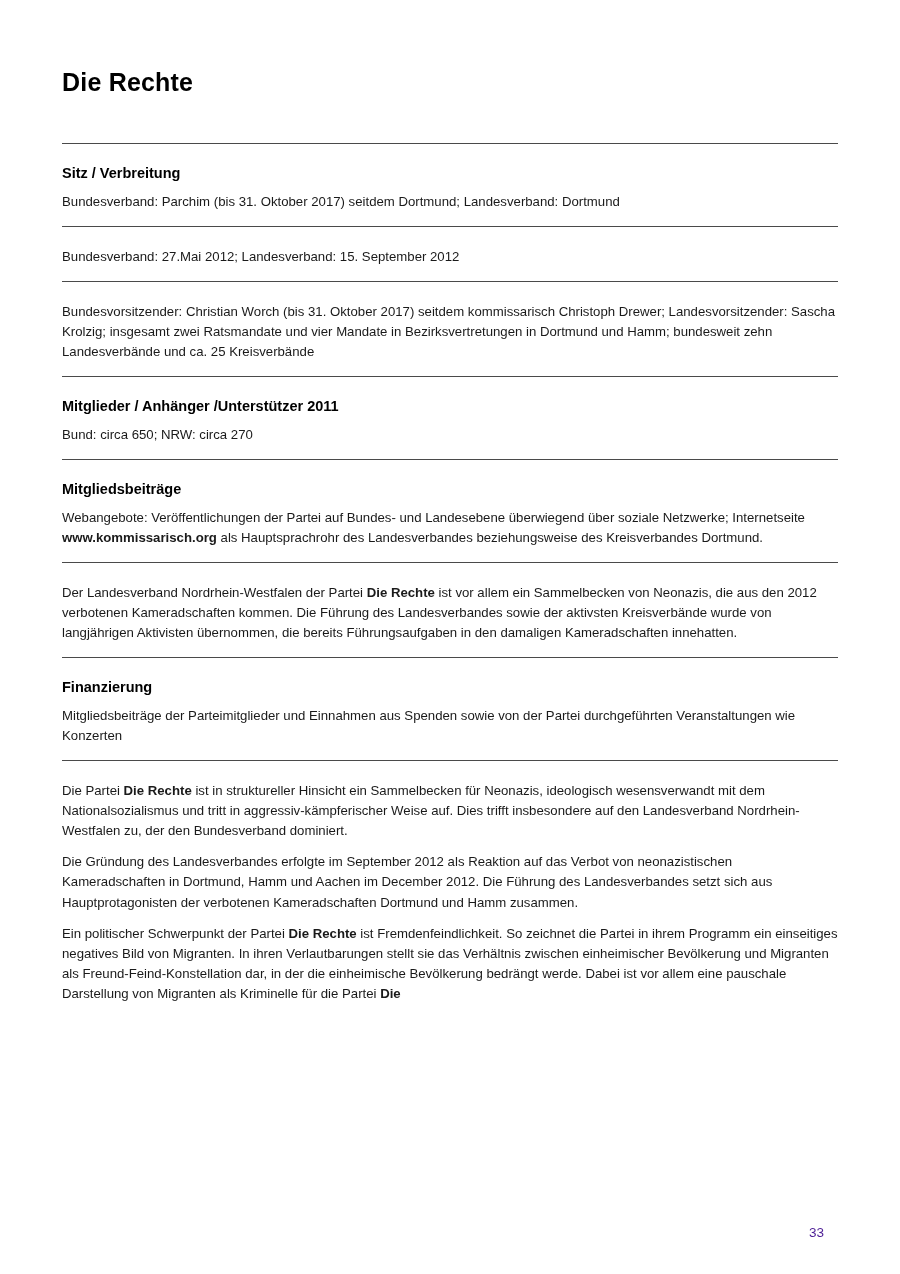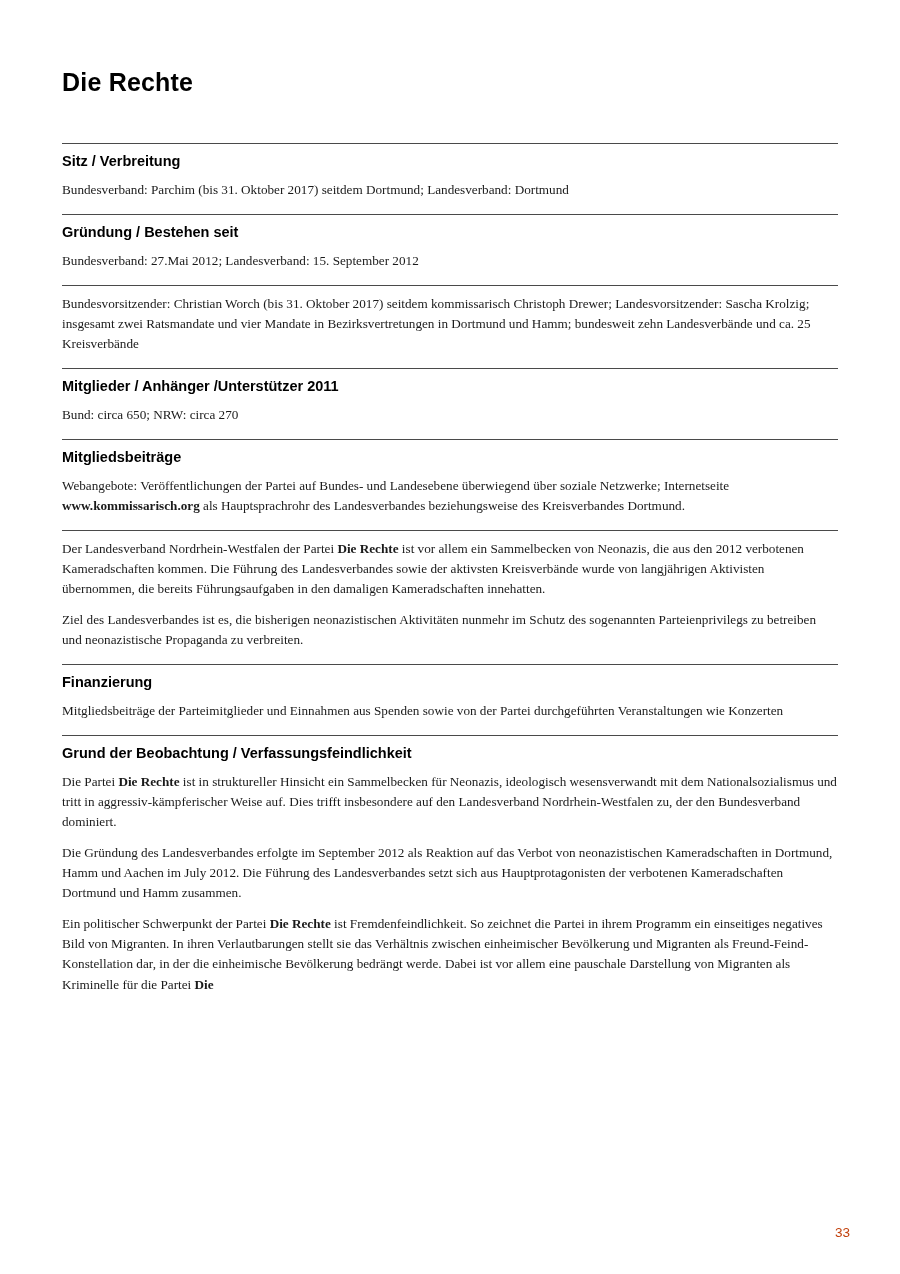--- a/index.html
+++ b/index.html
@@ -25,99 +25,95 @@
     font-weight: bold;
     letter-spacing: 0.2px;
     margin: 10px 0 0 0;
     color: #000000;
   }
   .sections {
     margin-top: 46px;
   }
   .section {
     border-top: 1px solid #4a4a4a;
-    padding-top: 8px;
+    padding-top: 20px;
     margin-bottom: 14px;
   }
   .section-heading {
     font-size: 14.5px;
     font-weight: bold;
     color: #000000;
     margin: 0 0 9px 0;
     line-height: 1.3;
   }
   .para {
     font-size: 13.2px;
     line-height: 1.52;
     margin: 0 0 11px 0;
     color: #1a1a1a;
     text-align: left;
-    font-family: Liberation Serif, serif;
   }
   .para:last-child {
     margin-bottom: 3px;
   }
   .para b {
     font-weight: bold;
   }
   .page-number {
     position: absolute;
-    right: 50px;
+    right: 76px;
     bottom: 34px;
     font-size: 13.5px;
-    color: #c2410c;
+    color: #4c1d95;
   }
 </style>
 </head>
 <body>
 
 <div class="page">
 
   <h1 class="doc-title">Die Rechte</h1>
 
   <div class="sections">
 
     <div class="section">
       <h2 class="section-heading">Sitz / Verbreitung</h2>
       <p class="para">Bundesverband: Parchim (bis 31. Oktober 2017) seitdem Dortmund; Landesverband: Dortmund</p>
     </div>
 
     <div class="section">
-      <h2 class="section-heading">Gründung / Bestehen seit</h2>
       <p class="para">Bundesverband: 27.Mai 2012; Landesverband: 15. September 2012</p>
     </div>
 
     <div class="section">
       <p class="para">Bundesvorsitzender: Christian Worch (bis 31. Oktober 2017) seitdem kommissarisch Christoph Drewer; Landesvorsitzender: Sascha Krolzig; insgesamt zwei Ratsmandate und vier Mandate in Bezirksvertretungen in Dortmund und Hamm; bundesweit zehn Landesverbände und ca. 25 Kreisverbände</p>
     </div>
 
     <div class="section">
       <h2 class="section-heading">Mitglieder / Anhänger /Unterstützer 2011</h2>
       <p class="para">Bund: circa 650; NRW: circa 270</p>
     </div>
 
     <div class="section">
       <h2 class="section-heading">Mitgliedsbeiträge</h2>
       <p class="para">Webangebote: Veröffentlichungen der Partei auf Bundes- und Landesebene überwiegend über soziale Netzwerke; Internetseite <b>www.kommissarisch.org</b> als Hauptsprachrohr des Landesverbandes beziehungsweise des Kreisverbandes Dortmund.</p>
     </div>
 
     <div class="section">
       <p class="para">Der Landesverband Nordrhein-Westfalen der Partei <b>Die Rechte</b> ist vor allem ein Sammelbecken von Neonazis, die aus den 2012 verbotenen Kameradschaften kommen. Die Führung des Landesverbandes sowie der aktivsten Kreisverbände wurde von langjährigen Aktivisten übernommen, die bereits Führungsaufgaben in den damaligen Kameradschaften innehatten.</p>
-      <p class="para">Ziel des Landesverbandes ist es, die bisherigen neonazistischen Aktivitäten nunmehr im Schutz des sogenannten Parteienprivilegs zu betreiben und neonazistische Propaganda zu verbreiten.</p>
     </div>
 
     <div class="section">
       <h2 class="section-heading">Finanzierung</h2>
       <p class="para">Mitgliedsbeiträge der Parteimitglieder und Einnahmen aus Spenden sowie von der Partei durchgeführten Veranstaltungen wie Konzerten</p>
     </div>
 
     <div class="section">
-      <h2 class="section-heading">Grund der Beobachtung / Verfassungsfeindlichkeit</h2>
       <p class="para">Die Partei <b>Die Rechte</b> ist in struktureller Hinsicht ein Sammelbecken für Neonazis, ideologisch wesensverwandt mit dem Nationalsozialismus und tritt in aggressiv-kämpferischer Weise auf. Dies trifft insbesondere auf den Landesverband Nordrhein-Westfalen zu, der den Bundesverband dominiert.</p>
-      <p class="para">Die Gründung des Landesverbandes erfolgte im September 2012 als Reaktion auf das Verbot von neonazistischen Kameradschaften in Dortmund, Hamm und Aachen im July 2012. Die Führung des Landesverbandes setzt sich aus Hauptprotagonisten der verbotenen Kameradschaften Dortmund und Hamm zusammen.</p>
+      <p class="para">Die Gründung des Landesverbandes erfolgte im September 2012 als Reaktion auf das Verbot von neonazistischen Kameradschaften in Dortmund, Hamm und Aachen im December 2012. Die Führung des Landesverbandes setzt sich aus Hauptprotagonisten der verbotenen Kameradschaften Dortmund und Hamm zusammen.</p>
       <p class="para">Ein politischer Schwerpunkt der Partei <b>Die Rechte</b> ist Fremdenfeindlichkeit. So zeichnet die Partei in ihrem Programm ein einseitiges negatives Bild von Migranten. In ihren Verlautbarungen stellt sie das Verhältnis zwischen einheimischer Bevölkerung und Migranten als Freund-Feind-Konstellation dar, in der die einheimische Bevölkerung bedrängt werde. Dabei ist vor allem eine pauschale Darstellung von Migranten als Kriminelle für die Partei <b>Die</b></p>
     </div>
 
   </div>
 
   <div class="page-number">33</div>
 
 </div>
 
 </body></html>

